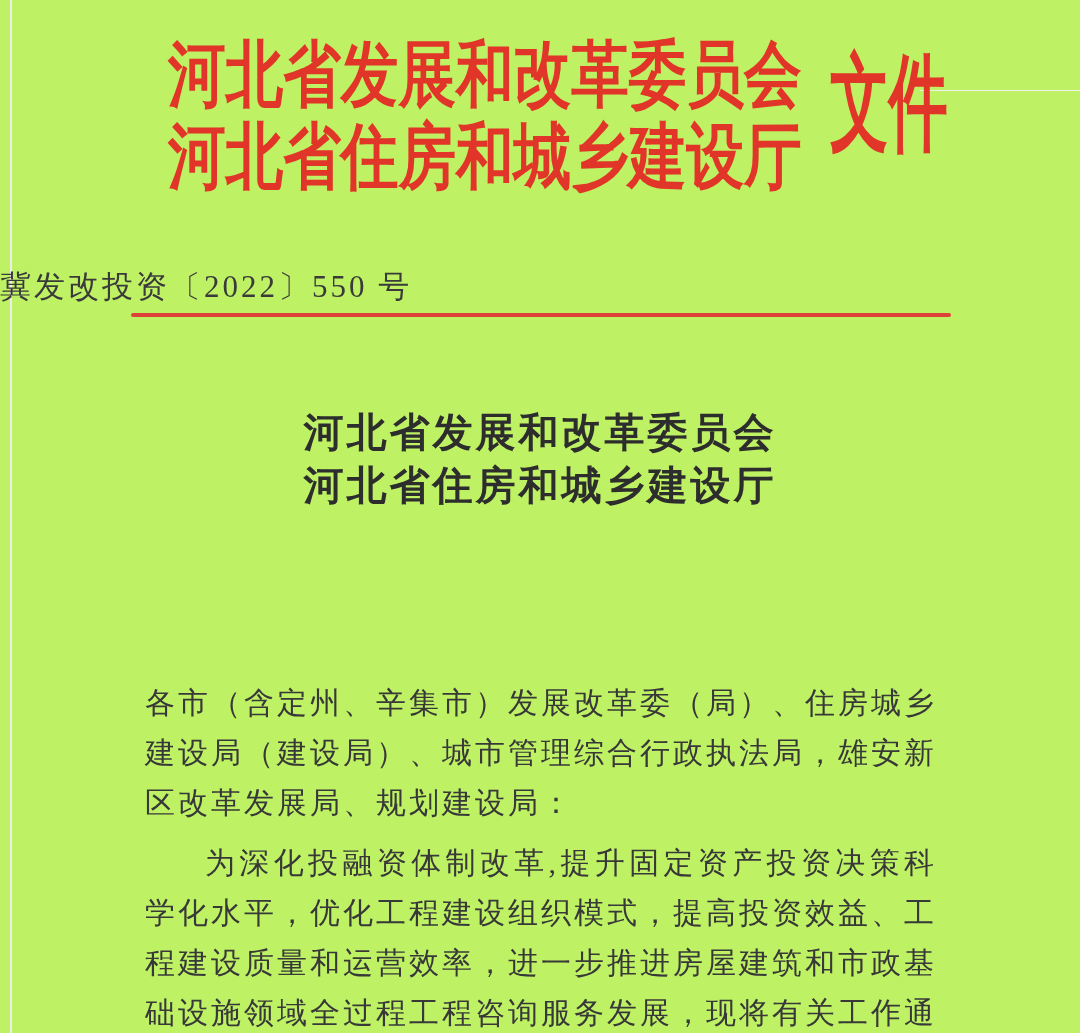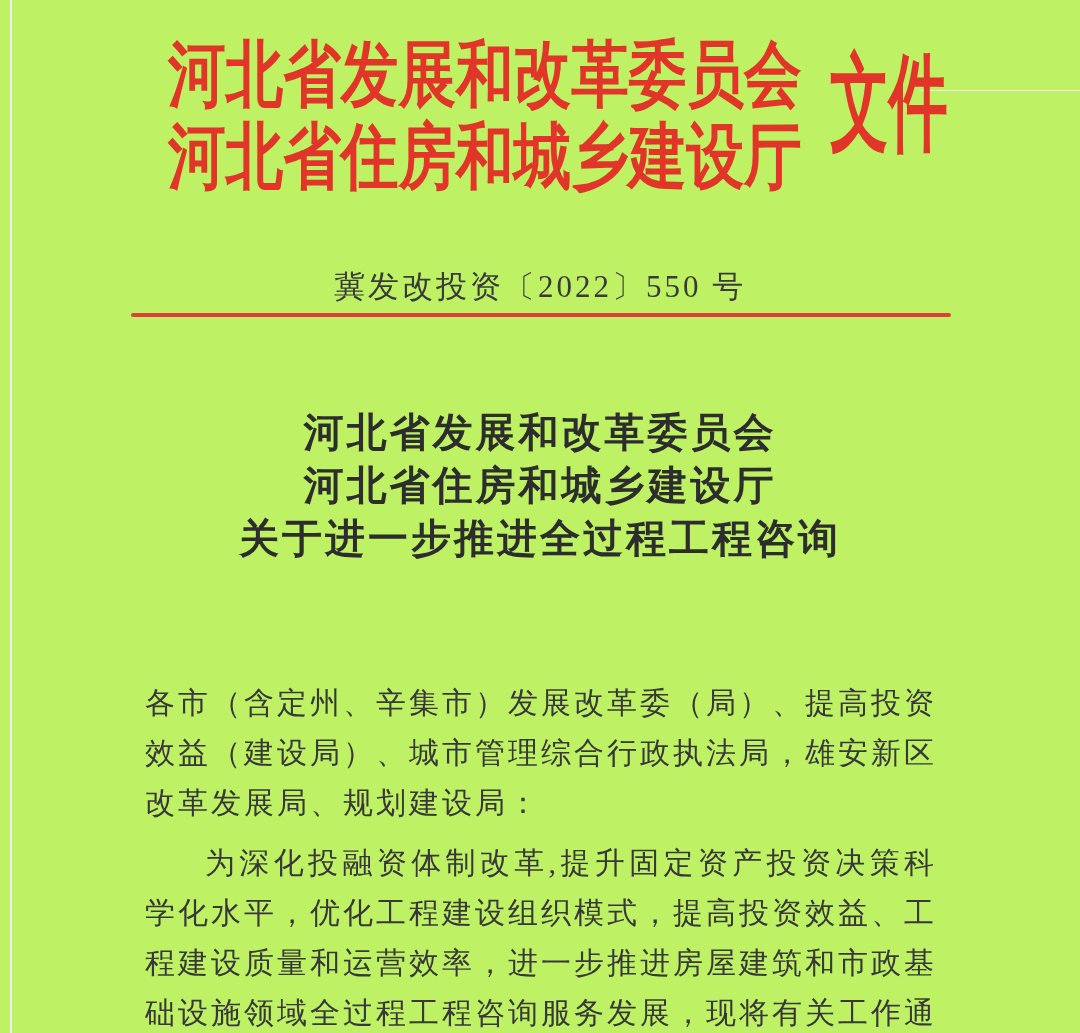--- a/index.html
+++ b/index.html
@@ -54,21 +54,20 @@
     white-space: nowrap;
     transform: scale(0.60, 1.08);
     transform-origin: left top;
   }
   
   .doc-number {
     position: absolute;
     top: 266px;
     left: 0;
     width: 1080px;
-    text-align: center;
     font-size: 31px;
     letter-spacing: 3px;
     color: #3a3a3a;
   }
   .red-divider {
     position: absolute;
     top: 313px;
     left: 131px;
     width: 820px;
     height: 4px;
@@ -120,21 +119,20 @@
 
   <div class="file-label">文件</div>
 
   <div class="doc-number">冀发改投资〔2022〕550 号</div>
 
   <div class="red-divider"></div>
 
   <div class="title-block">
     <div>河北省发展和改革委员会</div>
     <div>河北省住房和城乡建设厅</div>
-    <div>关于进一步推进全过程工程咨询</div>
   </div>
 
   <div class="body-block">
-    <p>各市（含定州、辛集市）发展改革委（局）、提高投资效益（建设局）、城市管理综合行政执法局，雄安新区改革发展局、规划建设局：</p>
+    <p>各市（含定州、辛集市）发展改革委（局）、住房城乡建设局（建设局）、城市管理综合行政执法局，雄安新区改革发展局、规划建设局：</p>
     <p class="indent">为深化投融资体制改革,提升固定资产投资决策科学化水平，优化工程建设组织模式，提高投资效益、工程建设质量和运营效率，进一步推进房屋建筑和市政基础设施领域全过程工程咨询服务发展，现将有关工作通知如下。</p>
   </div>
 
 </div>
 
 </body></html>

